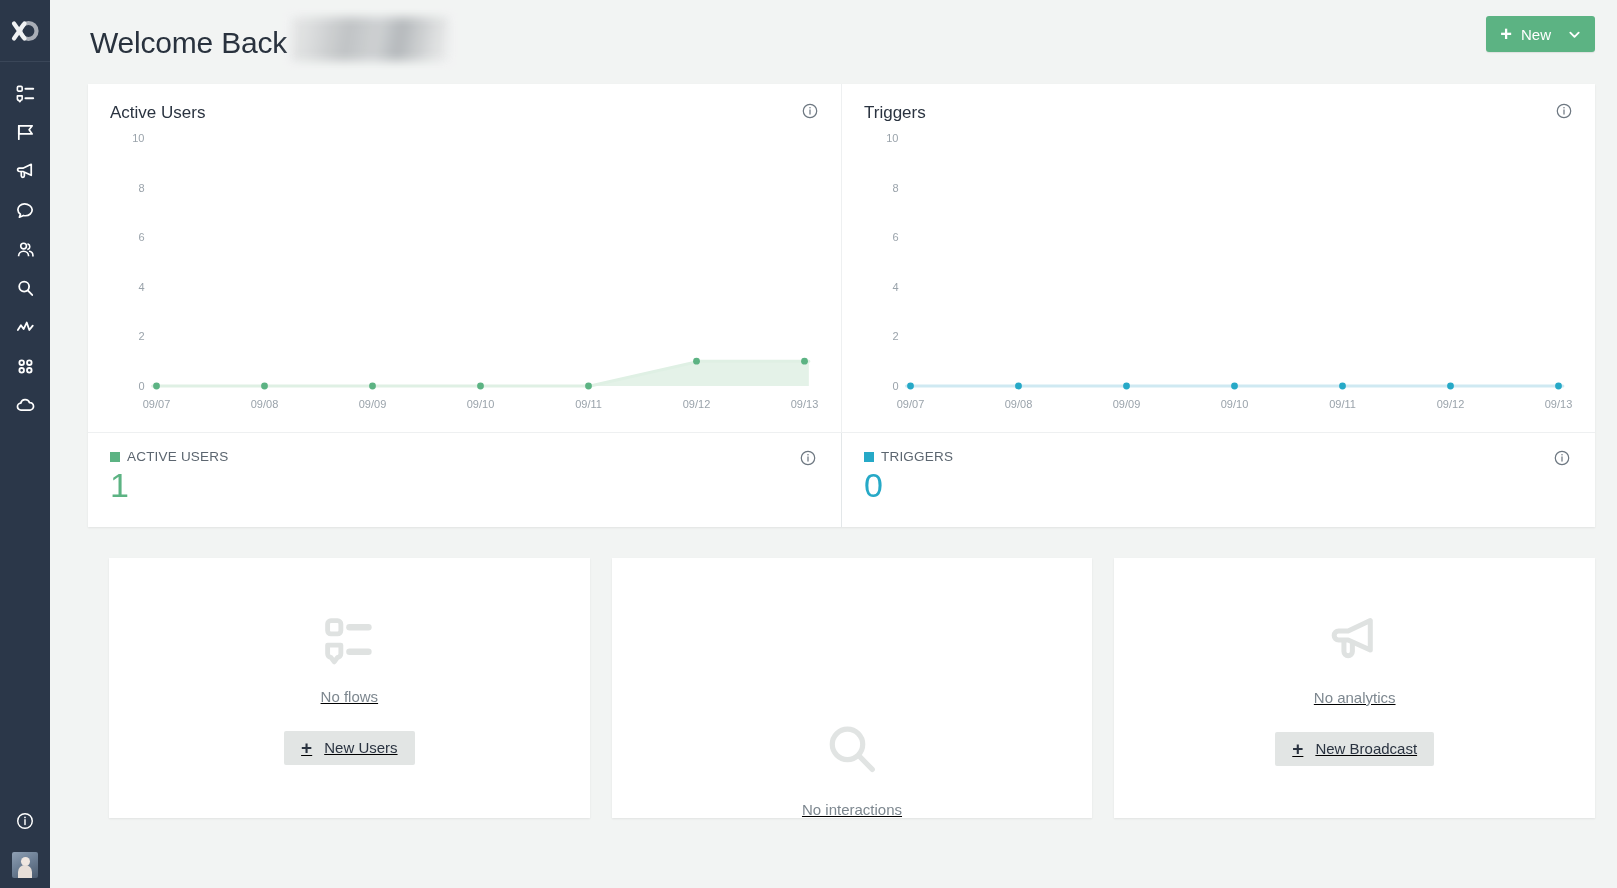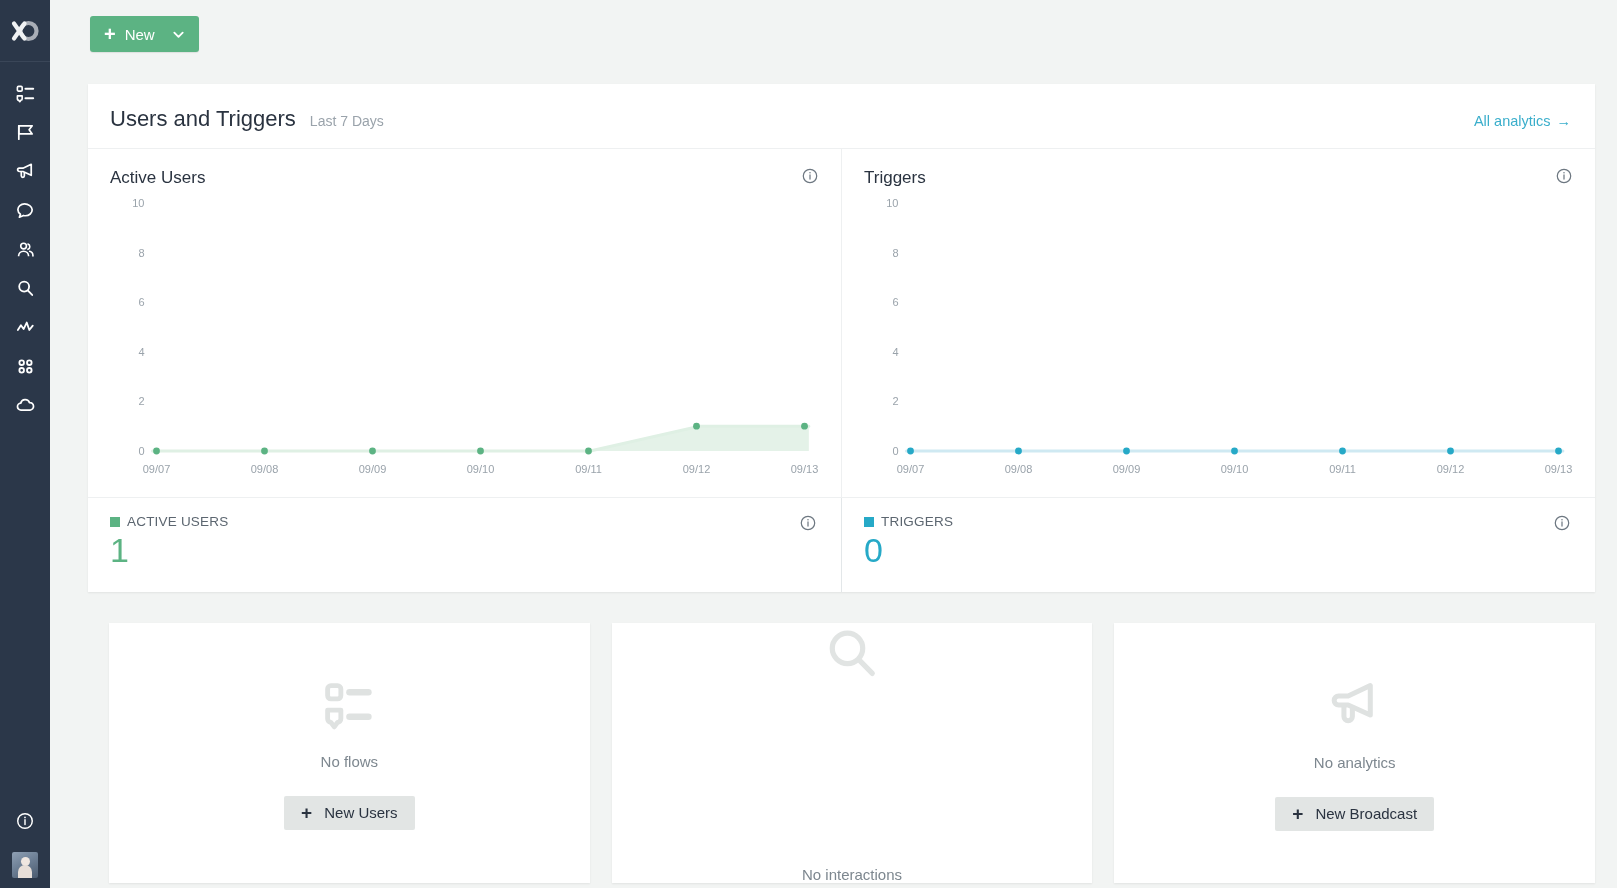--- a/index.html
+++ b/index.html
@@ -124,38 +124,38 @@
   .stat-col.right { border-left: 1px solid #e3e7e9; }
   .stat-label {
     display: flex; align-items: center; gap: 7px;
     font-size: 13.5px; color: #5c6670; letter-spacing: .2px;
   }
   .swatch { width: 10px; height: 10px; display: inline-block; }
   .stat-value { font-size: 34px; font-weight: 400; line-height: 1.15; margin-top: 2px; }
 
   
   .bottom-row {
-    display: flex; gap: 22px; margin: 31px 22px 0 59px;
+    display: flex; gap: 22px; margin: 31px 22px 0 59px; text-decoration: underline;
   }
   .empty-card {
     flex: 1 1 0; background: #fff; height: 260px;
     box-shadow: 0 1px 2px rgba(0,0,0,.07);
     display: flex; flex-direction: column;
     align-items: center; justify-content: center;
   }
   .empty-icon { margin-bottom: 16px; }
   .empty-text { font-size: 15px; color: #7d878f; }
   .empty-btn {
     margin-top: 26px; display: flex; align-items: center; gap: 12px;
     background: #e2e5e4; color: #2a3340;
     height: 34px; padding: 0 17px; border-radius: 2px;
     font-size: 15px; cursor: pointer; border: none;
   }
   .empty-btn .plus { font-size: 19px; font-weight: 700; line-height: 1; }
-  .empty-card.mid { justify-content: space-between; }
+  .empty-card.mid { justify-content: flex-end; }
 </style>
 </head>
 <body>
 
 <div class="app">
 
   <nav class="sidebar">
     <div class="logo-wrap">
       <svg width="30" height="30" viewBox="0 0 30 30">
         <circle cx="18.5" cy="15" r="8" fill="none" stroke="#a8adb6" stroke-width="4.2"></circle>
@@ -230,42 +230,36 @@
           <circle cx="11" cy="7.1" r=".95" fill="#fff" stroke="none"></circle>
         </svg>
       </div>
       <div class="avatar"></div>
     </div>
   </nav>
 
   <div class="main">
 
     <header class="topbar">
+      <div class="welcome">
+        <span>Welcome Back</span>
+        <span class="redacted"></span>
+      </div>
       <button class="btn-new">
         <span class="plus">+</span>
         <span>New</span>
         <span class="chev">
           <svg width="13" height="13" viewBox="0 0 14 14" fill="none" stroke="#fff" stroke-width="2" stroke-linecap="round" stroke-linejoin="round">
             <path d="M2.5 5 7 9.5 11.5 5"></path>
           </svg>
         </span>
       </button>
     </header>
 
     <section class="card">
-      <div class="card-head">
-        <div class="card-head-left">
-          <span class="card-title">Users and Triggers</span>
-          <span class="card-sub">Last 7 Days</span>
-        </div>
-        <a class="all-analytics">
-          <span>All analytics</span>
-          <span>→</span>
-        </a>
-      </div>
 
       <div class="charts-row">
 
         <div class="chart-col left">
           <div class="chart-head">
             <span class="chart-title">Active Users</span>
             <span class="info-icon">
               <svg width="18" height="18" viewBox="0 0 22 22" fill="none" stroke="#6d7781" stroke-width="1.5">
                 <circle cx="11" cy="11" r="8.2"></circle>
                 <path d="M11 9.7v5.1" stroke-linecap="round"></path>

